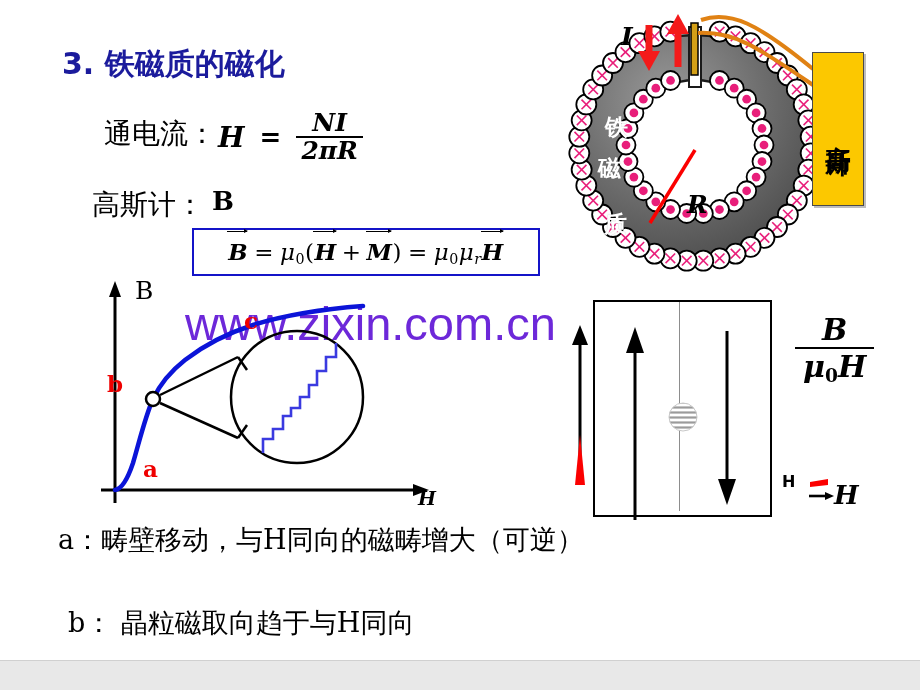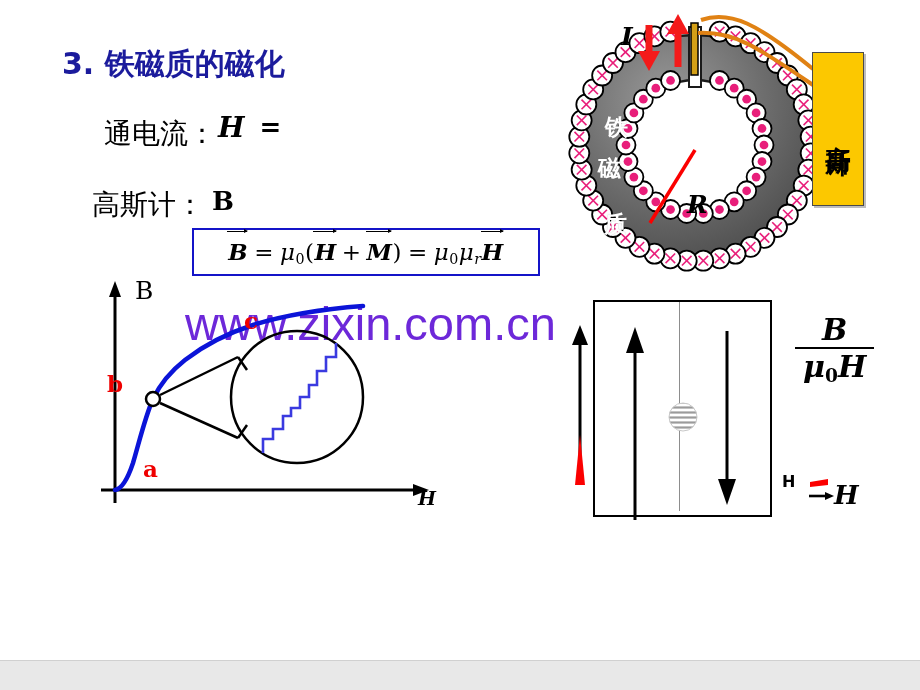--- a/index.html
+++ b/index.html
@@ -192,20 +192,24 @@
 
   <div class="abs" id="watermark">www.zixin.com.cn</div>
 
   <div class="abs" id="title">3. 铁磁质的磁化</div>
 
   <div class="abs cn-line" id="line-current">通电流：</div>
 
   <div class="abs math" id="H-formula">
     <span style="display:inline-block;vertical-align:middle;font-size:28px;">H</span>
     <span class="eq" style="font-style:normal;font-weight:bold;">=</span>
+    <span class="frac" style="font-size:25px;">
+      <span class="num">NI</span>
+      <span class="den"><span>2</span><span class="mu">π</span><span>R</span></span>
+    </span>
   </div>
 
   <div class="abs cn-line" id="line-gauss">高斯计：</div>
   <div class="abs" id="B-letter">B</div>
 
   <div class="abs" id="vector-box">
     <span class="vf"><span class="vec">B</span><span style="padding:0 6px;">=</span><span class="mu">μ</span><span class="sub">0</span><span>(</span><span class="vec">H</span><span style="padding:0 5px;">+</span><span class="vec">M</span><span>)</span><span style="padding:0 6px;">=</span><span class="mu">μ</span><span class="sub">0</span><span class="mu">μ</span><span class="subi">r</span><span class="vec">H</span></span>
   </div>
 
   <div class="abs" id="graph">
@@ -517,16 +521,18 @@
         <polygon points="4,8 22,5 22,11 4,13" fill="#fb0000"></polygon>
       </g>
       <g>
         <line x1="3" y1="22" x2="22" y2="22" stroke="#000" stroke-width="2.6"></line>
         <polygon points="28,22 19,18 19,26" fill="#000"></polygon>
       </g>
     </svg>
   </div>
   <div class="abs" id="h-italic">H</div>
 
+  <div class="abs bottom-cn" id="note-a">a：畴壁移动，与H同向的磁畴增大（可逆）</div>
+  <div class="abs bottom-cn" id="note-b">b： 晶粒磁取向趋于与H同向</div>
 
   <div class="abs" id="footer-bar"></div>
 
 </div>
 
 </body></html>

